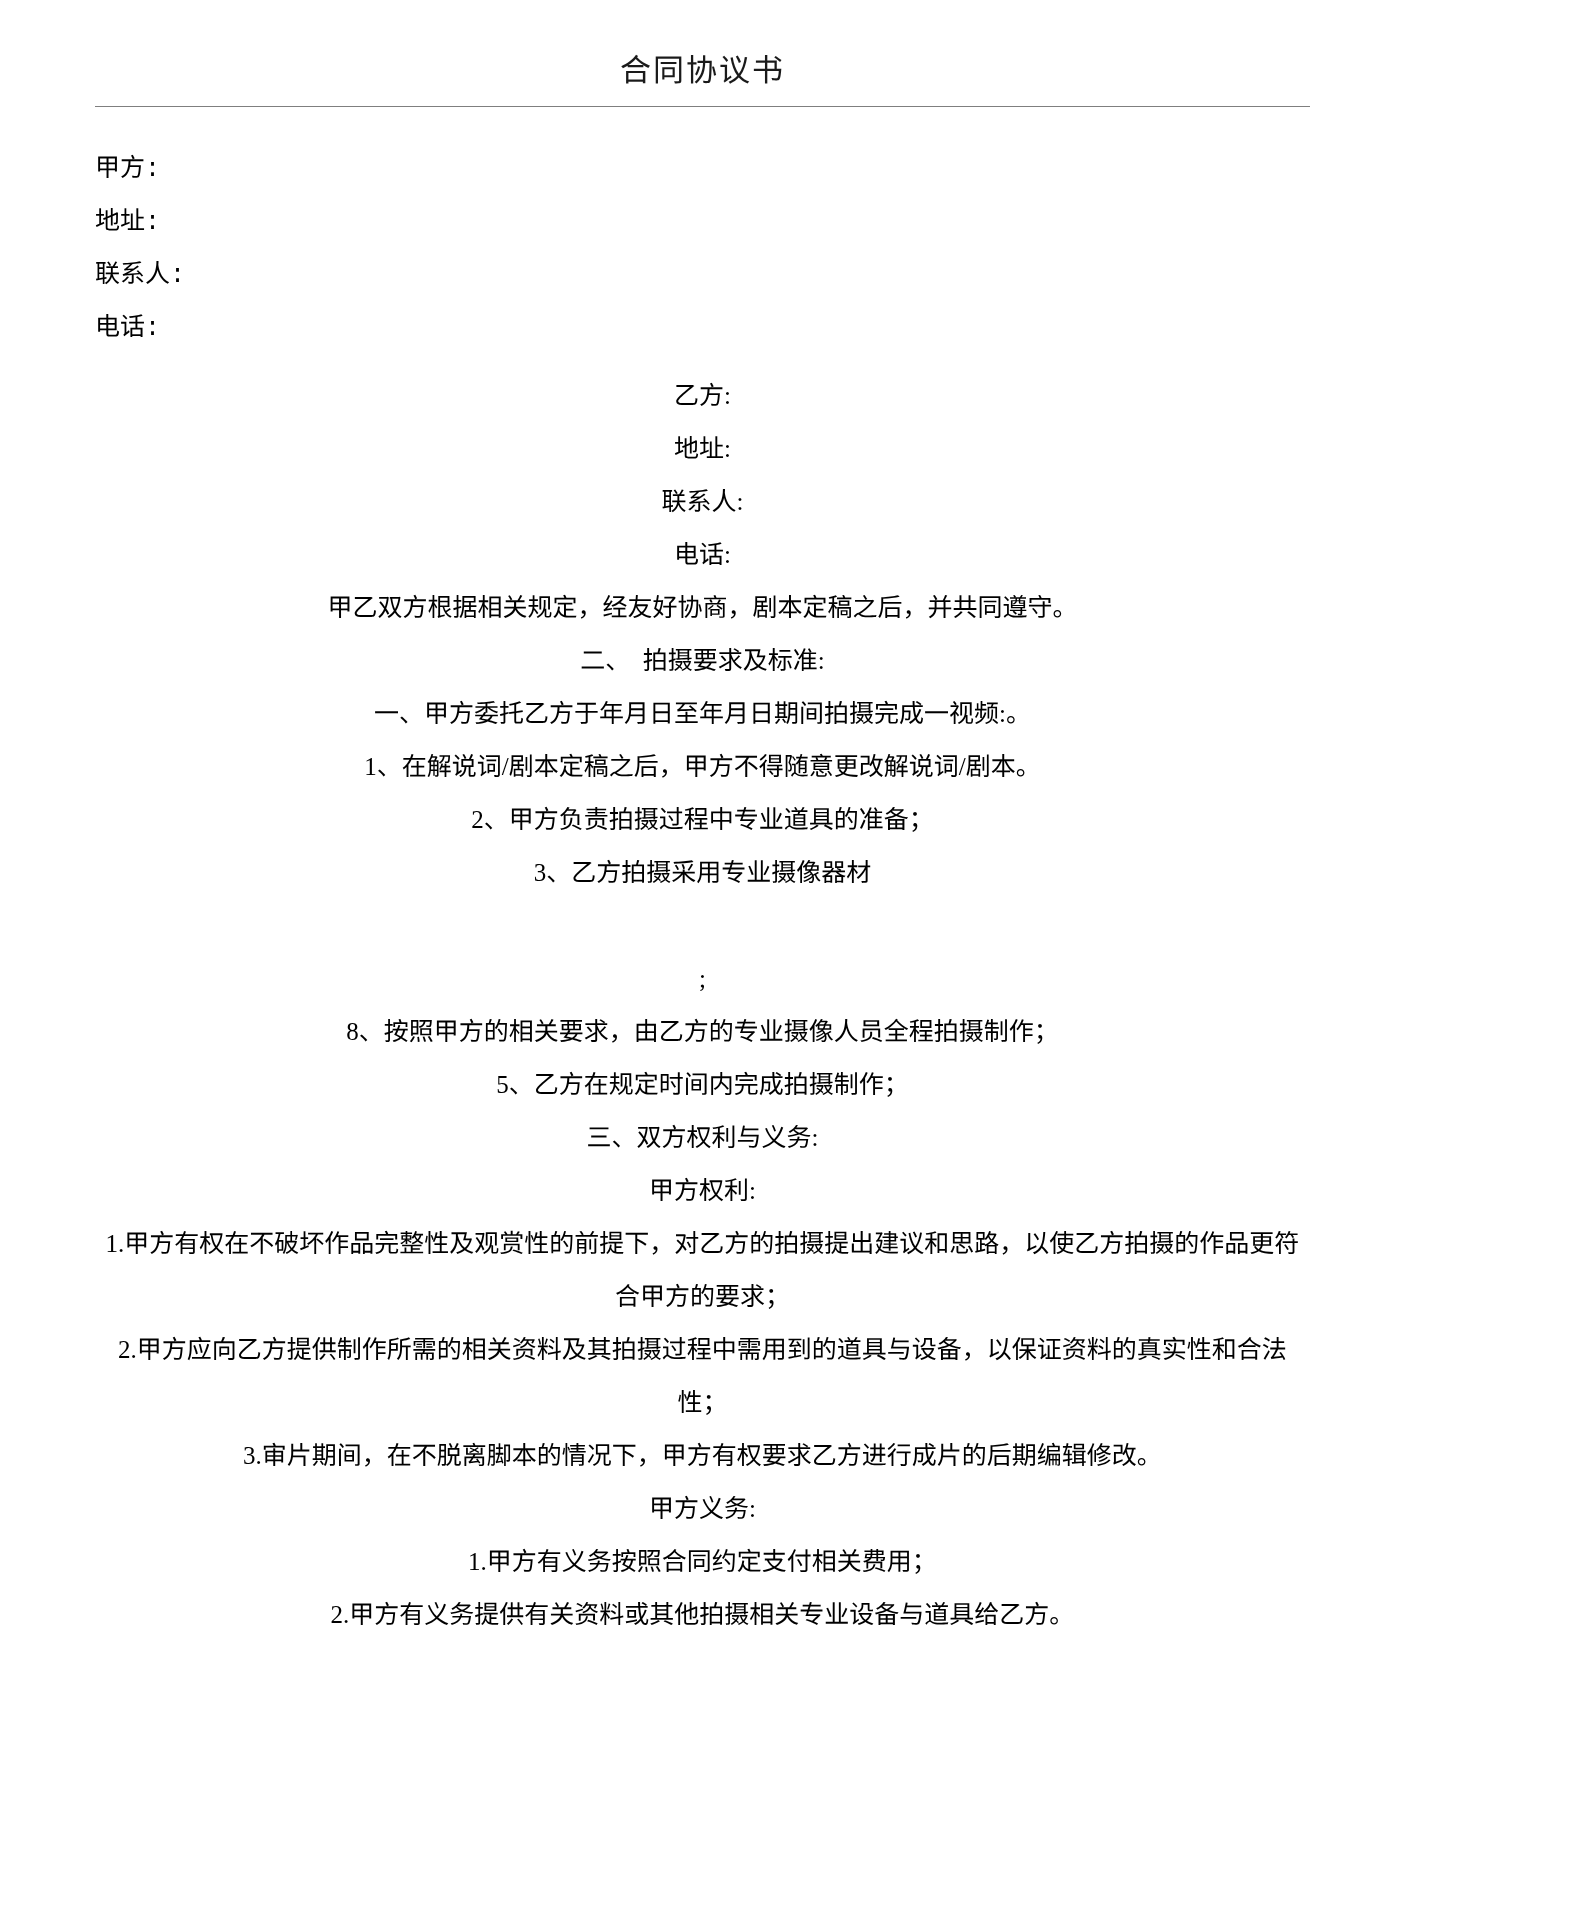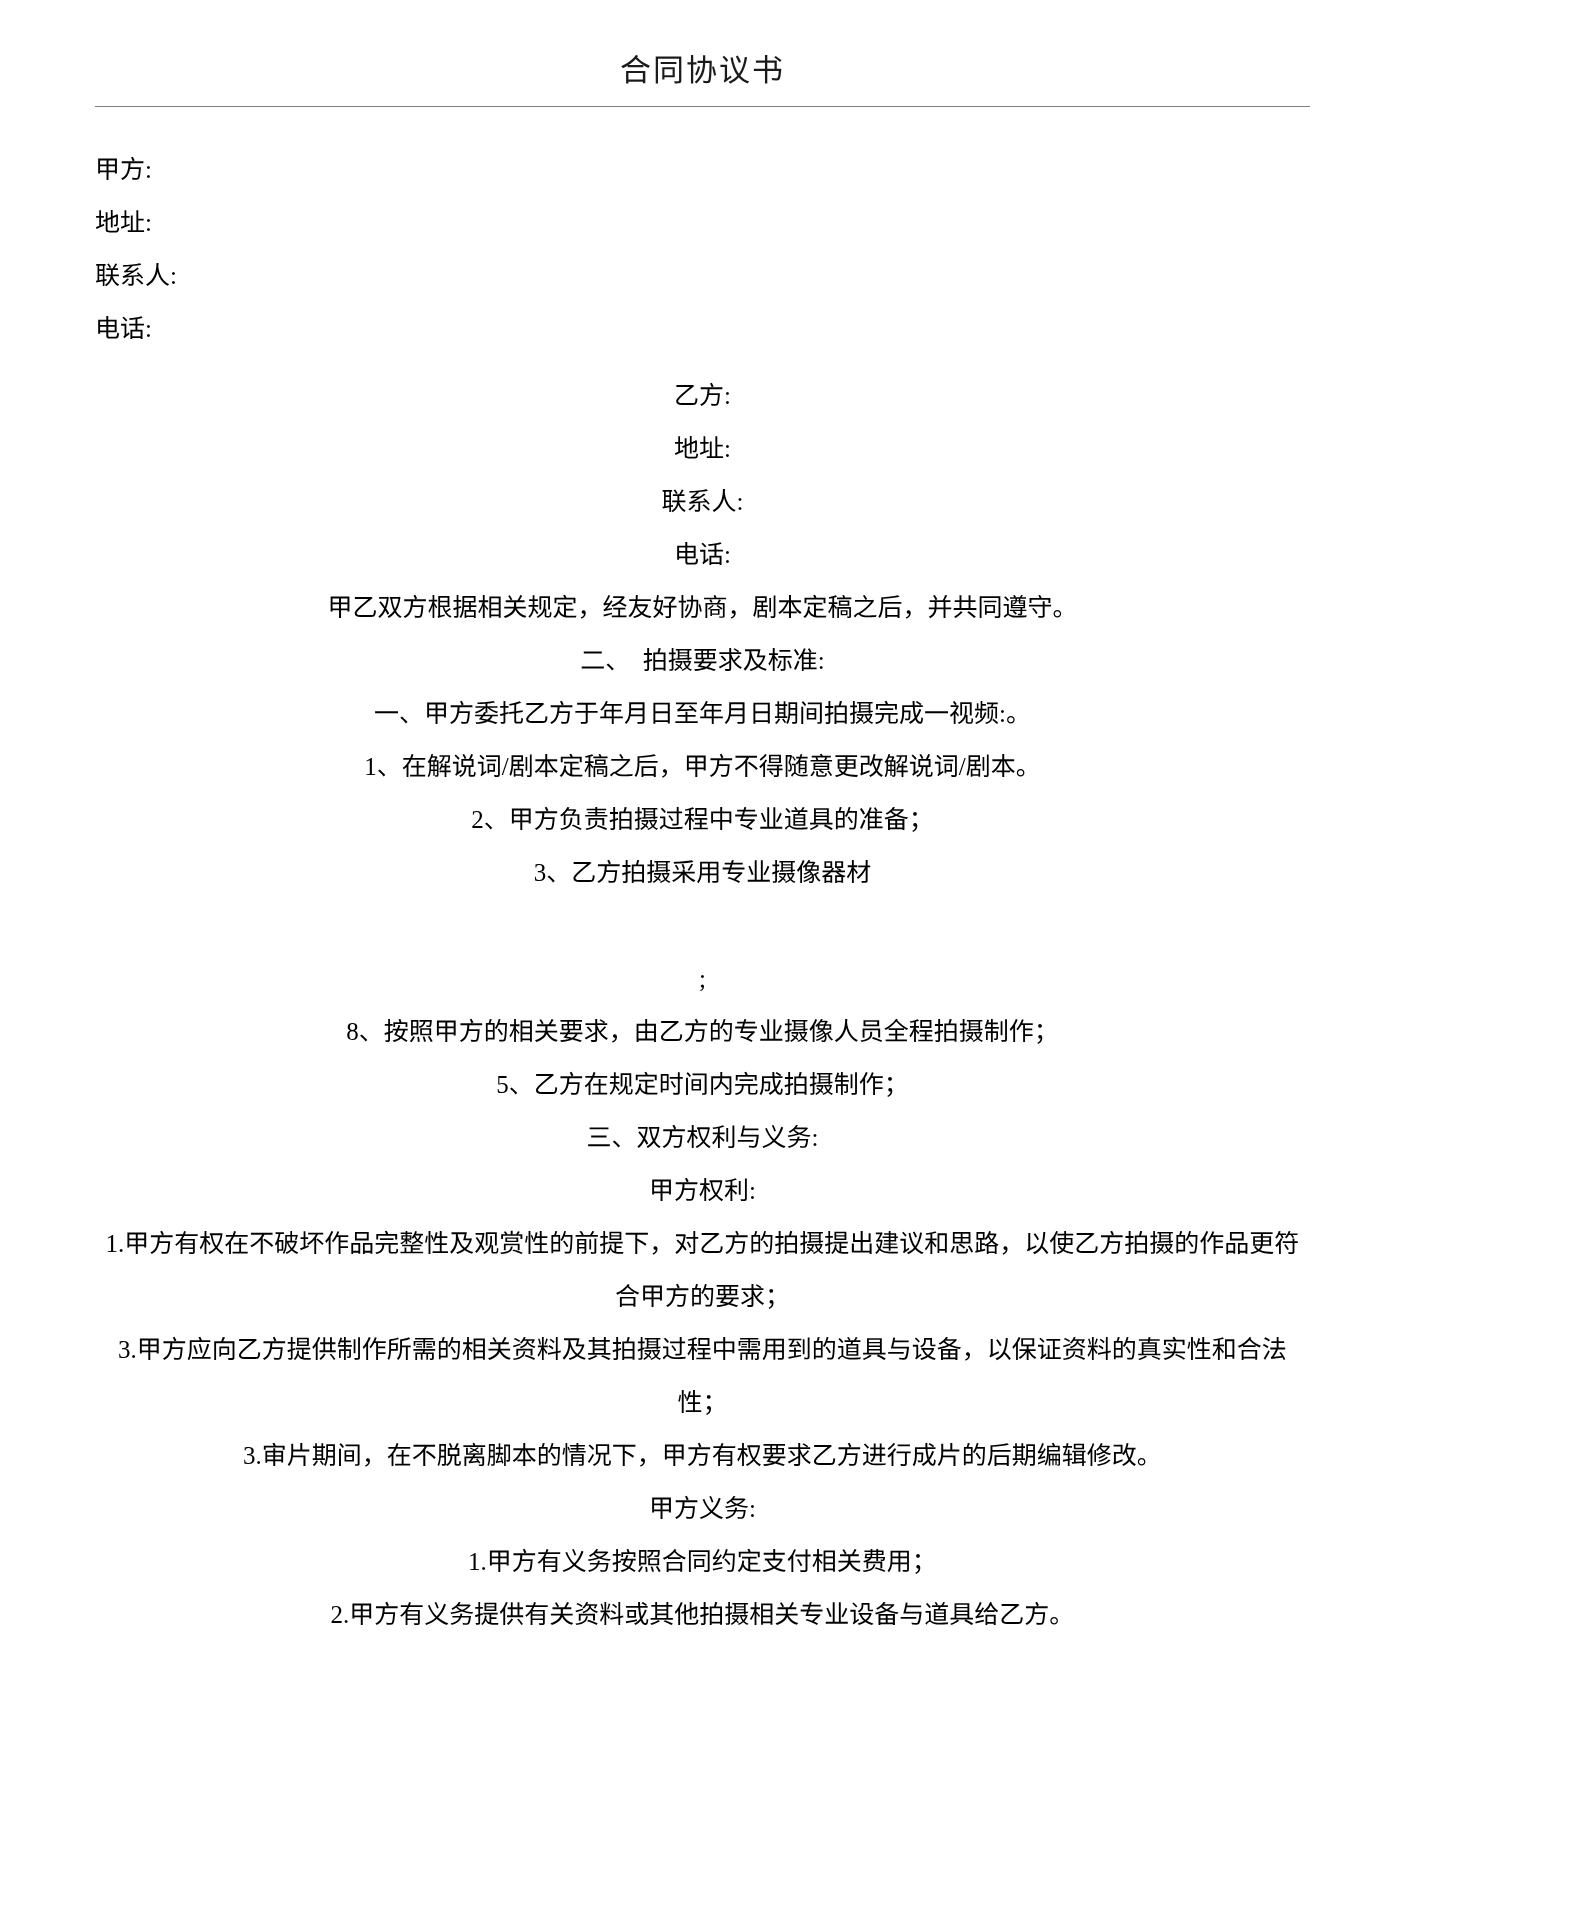--- a/index.html
+++ b/index.html
@@ -48,21 +48,21 @@
   .left {
     text-align: left;
   }
   .center {
     text-align: center;
   }
   .blank-line {
     height: 53px;
   }
   .sans {
-    font-family: Liberation Serif, serif;
+    font-family: Liberation Mono, monospace;
   }
   .gap-small { height: 14px; }
 </style>
 </head>
 <body>
 
 <div class="page">
 
   <h1 class="doc-title">合同协议书</h1>
   <hr class="title-rule">
@@ -90,20 +90,20 @@
     <p class="para center">1、在解说词/剧本定稿之后，甲方不得随意更改解说词/剧本。</p>
     <p class="para center">2、甲方负责拍摄过程中专业道具的准备；</p>
     <p class="para center">3、乙方拍摄采用专业摄像器材</p>
     <p class="para center blank-line"></p>
     <p class="para center">;</p>
     <p class="para center">8、按照甲方的相关要求，由乙方的专业摄像人员全程拍摄制作；</p>
     <p class="para center">5、乙方在规定时间内完成拍摄制作；</p>
     <p class="para center">三、双方权利与义务:</p>
     <p class="para center">甲方权利:</p>
     <p class="para center">1.甲方有权在不破坏作品完整性及观赏性的前提下，对乙方的拍摄提出建议和思路，以使乙方拍摄的作品更符合甲方的要求；</p>
-    <p class="para center">3.甲方应向乙方提供制作所需的相关资料及其拍摄过程中需用到的道具与设备，以保证资料的真实性和合法性；</p>
+    <p class="para center">2.甲方应向乙方提供制作所需的相关资料及其拍摄过程中需用到的道具与设备，以保证资料的真实性和合法性；</p>
     <p class="para center">3.审片期间，在不脱离脚本的情况下，甲方有权要求乙方进行成片的后期编辑修改。</p>
     <p class="para center">甲方义务:</p>
     <p class="para center">1.甲方有义务按照合同约定支付相关费用；</p>
     <p class="para center">2.甲方有义务提供有关资料或其他拍摄相关专业设备与道具给乙方。</p>
   </div>
 
 </div>
 
 </body></html>

